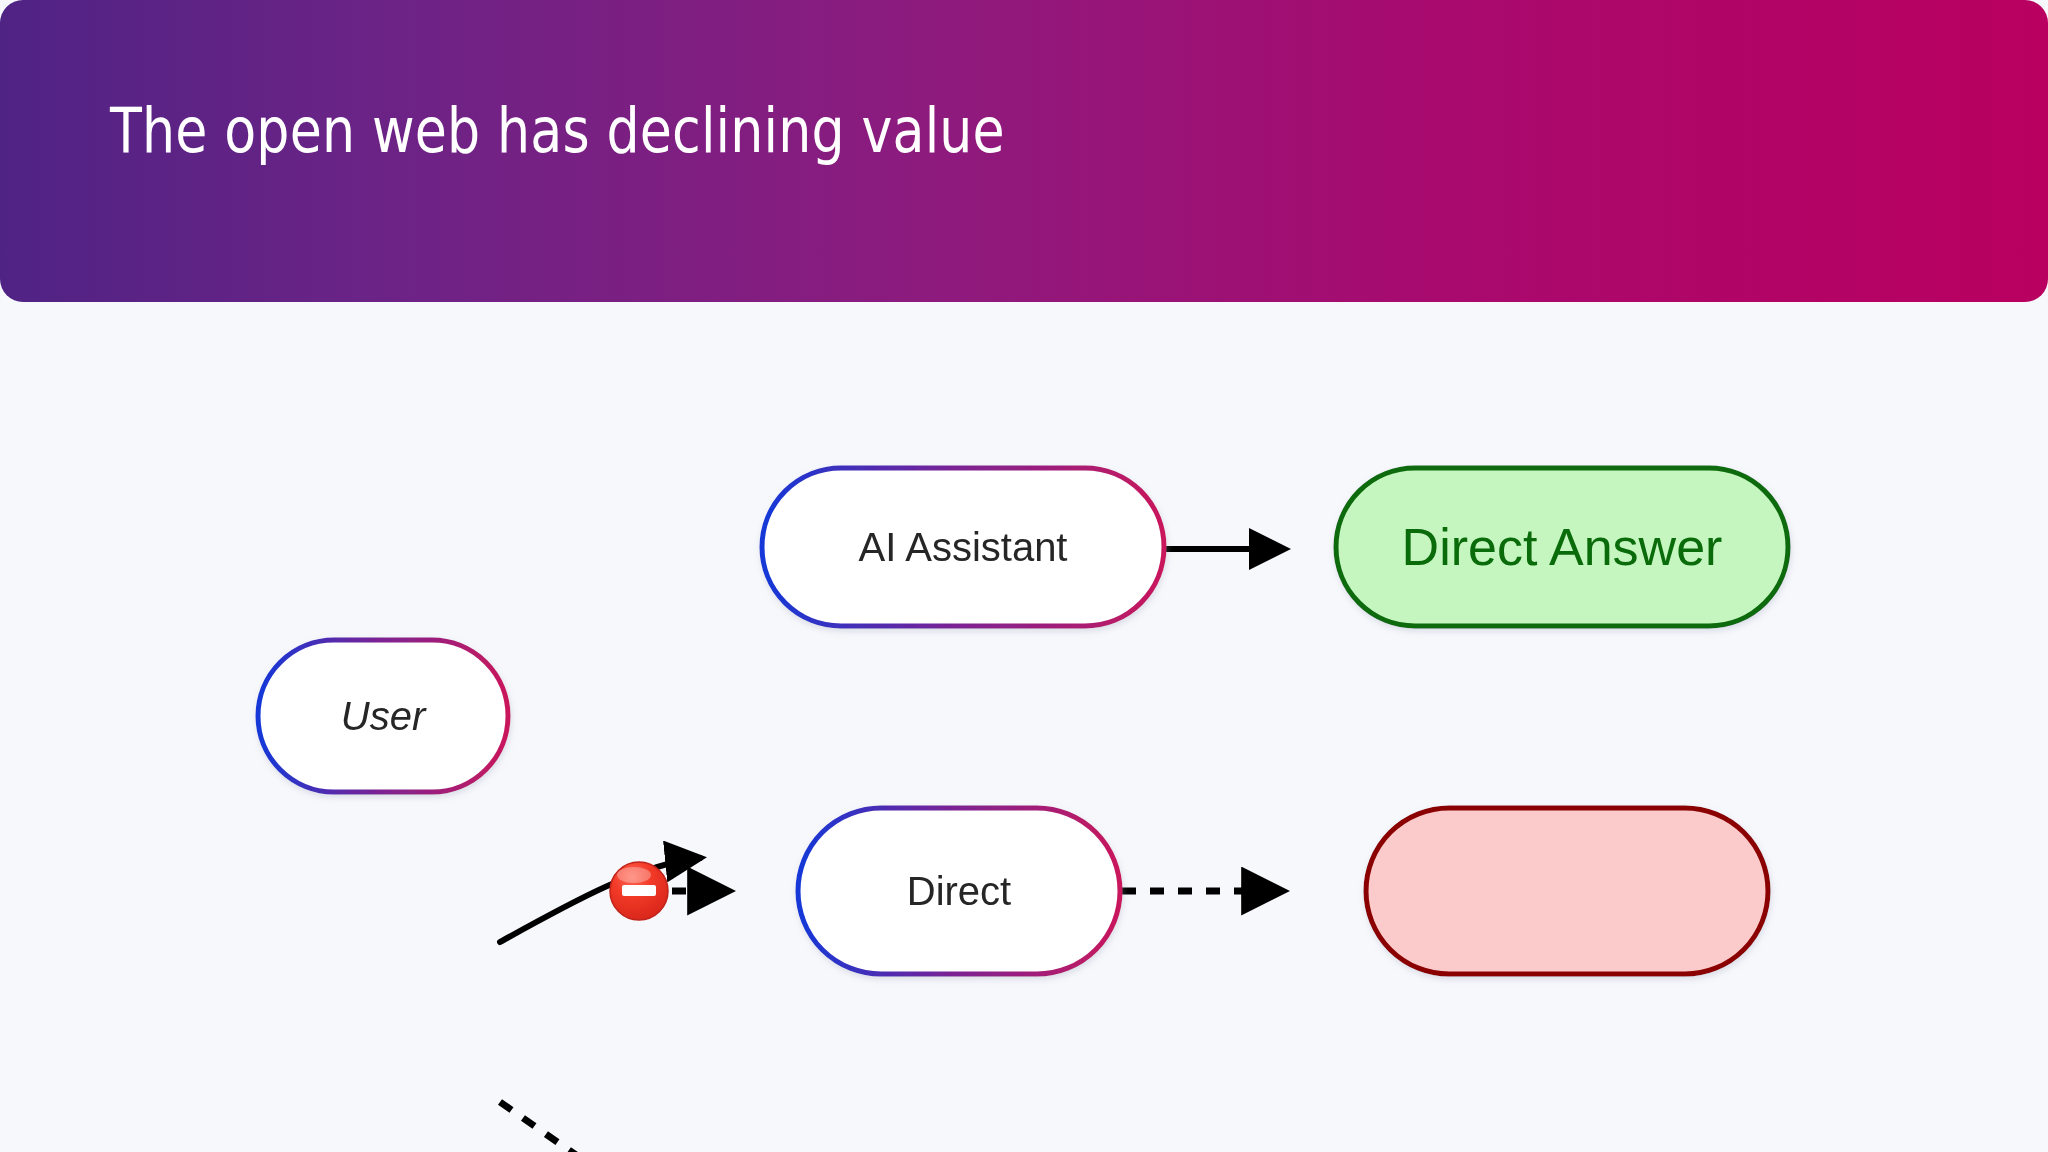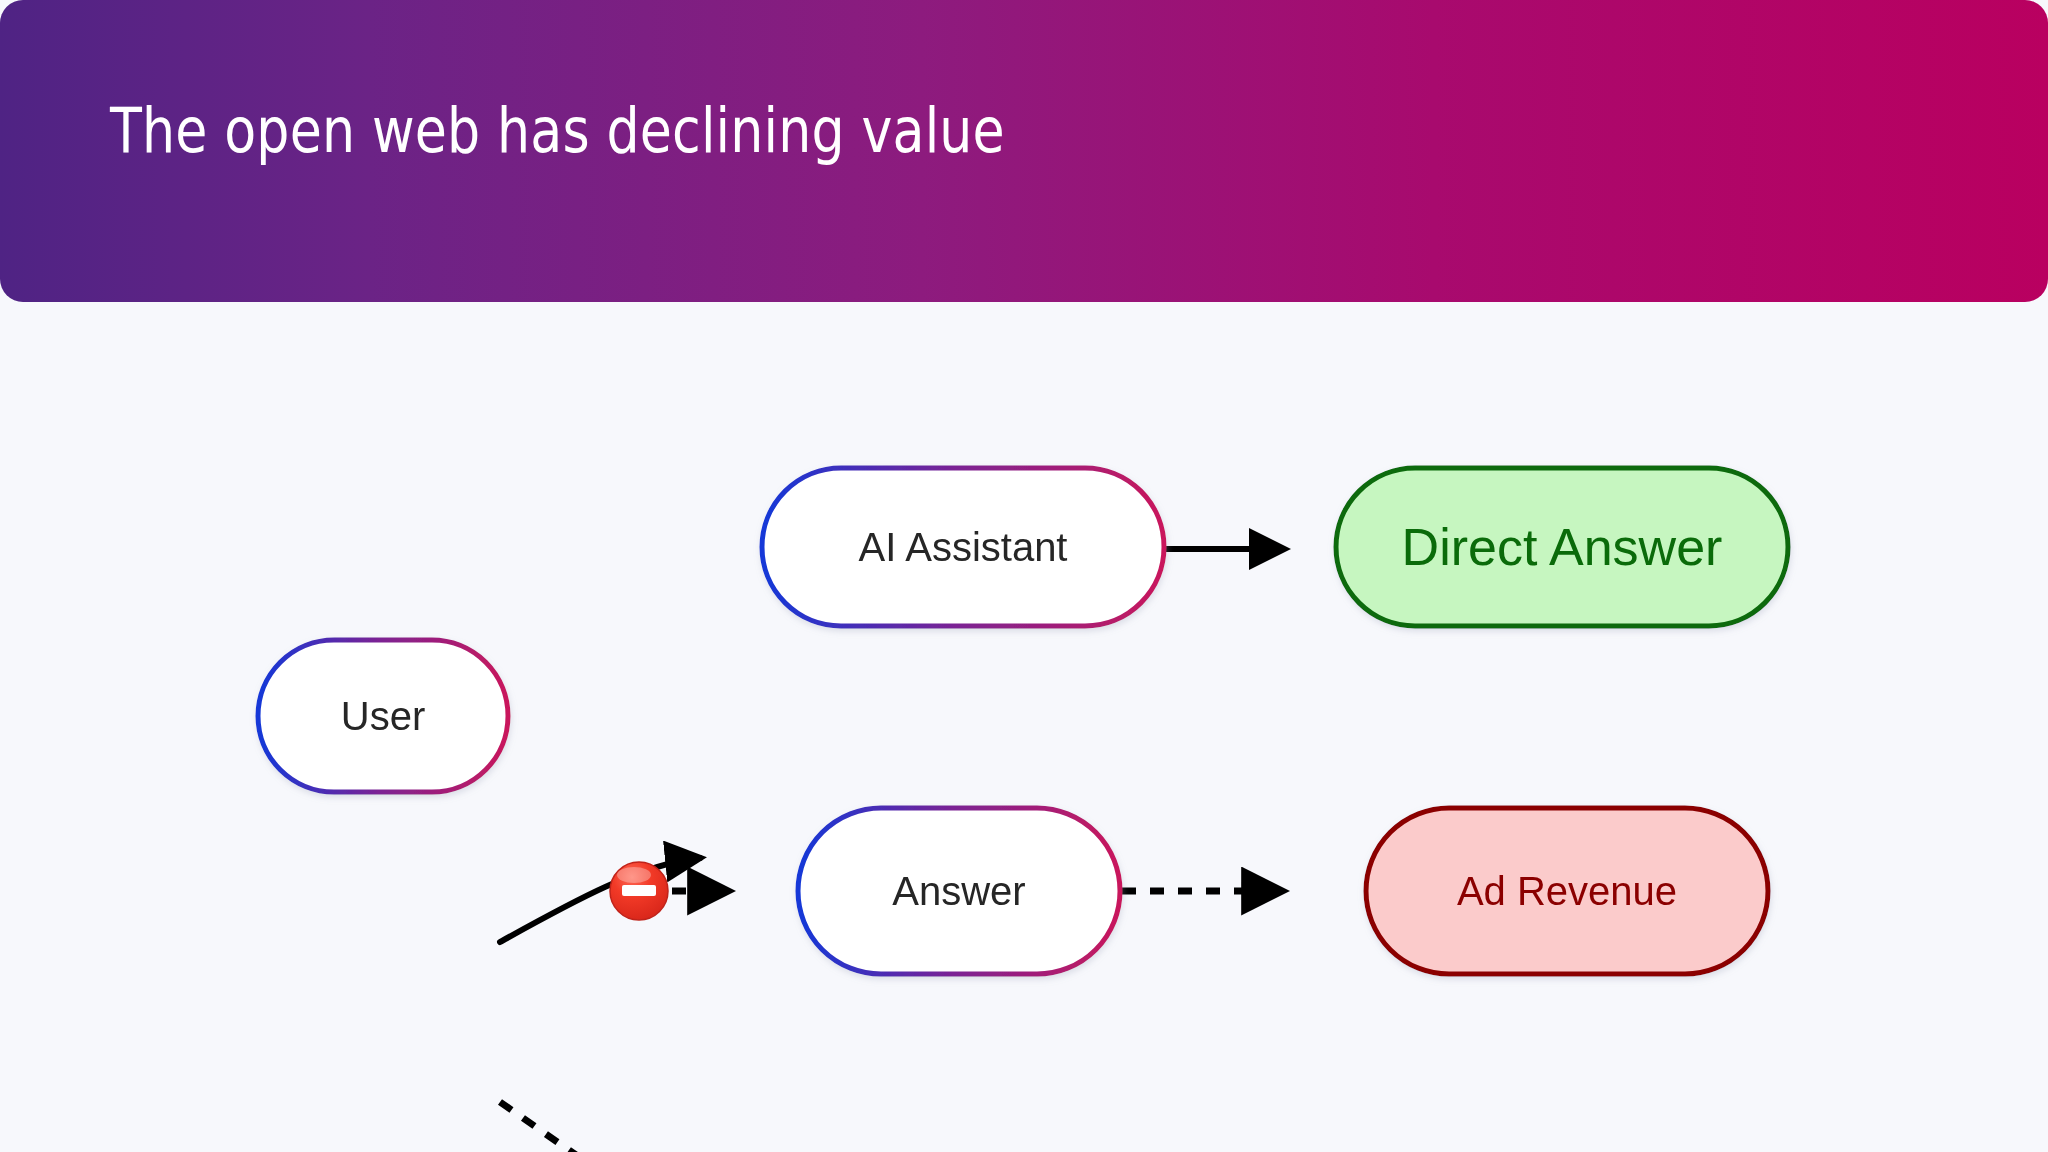--- a/index.html
+++ b/index.html
@@ -130,23 +130,22 @@
       <rect x="1366" y="506" width="402" height="166" rx="83" ry="83" fill="#fbcbcb" stroke="#8b0000" stroke-width="5" filter="url(#softShadow)"></rect>
     </g>
 
     <g>
       <circle cx="639" cy="589" r="29" fill="url(#noEntryGloss)" stroke="#c0231a" stroke-width="1.5"></circle>
       <ellipse cx="634" cy="573" rx="17" ry="8" fill="#ffffff" opacity="0.30"></ellipse>
       <rect x="622" y="583" width="34" height="11" rx="2" ry="2" fill="#ffffff"></rect>
     </g>
   </svg>
 
-  <div class="node-label plain" style="left:258px; top:338px; width:250px; height:152px;">User</div>
+  <div class="node-label plain" style="left:258px; top:338px; width:250px; height:152px;font-style:italic;">User</div>
 
   <div class="node-label plain" style="left:762px; top:166px; width:402px; height:158px;">AI Assistant</div>
 
   <div class="node-label green" style="left:1336px; top:166px; width:452px; height:158px;">Direct Answer</div>
 
-  <div class="node-label plain" style="left:798px; top:506px; width:322px; height:166px;">Answer</div>
+  <div class="node-label plain" style="left:798px; top:506px; width:322px; height:166px;">Direct</div>
 
-  <div class="node-label red" style="left:1366px; top:506px; width:402px; height:166px;">Ad Revenue</div>
 
 </div>
 
 </body></html>

